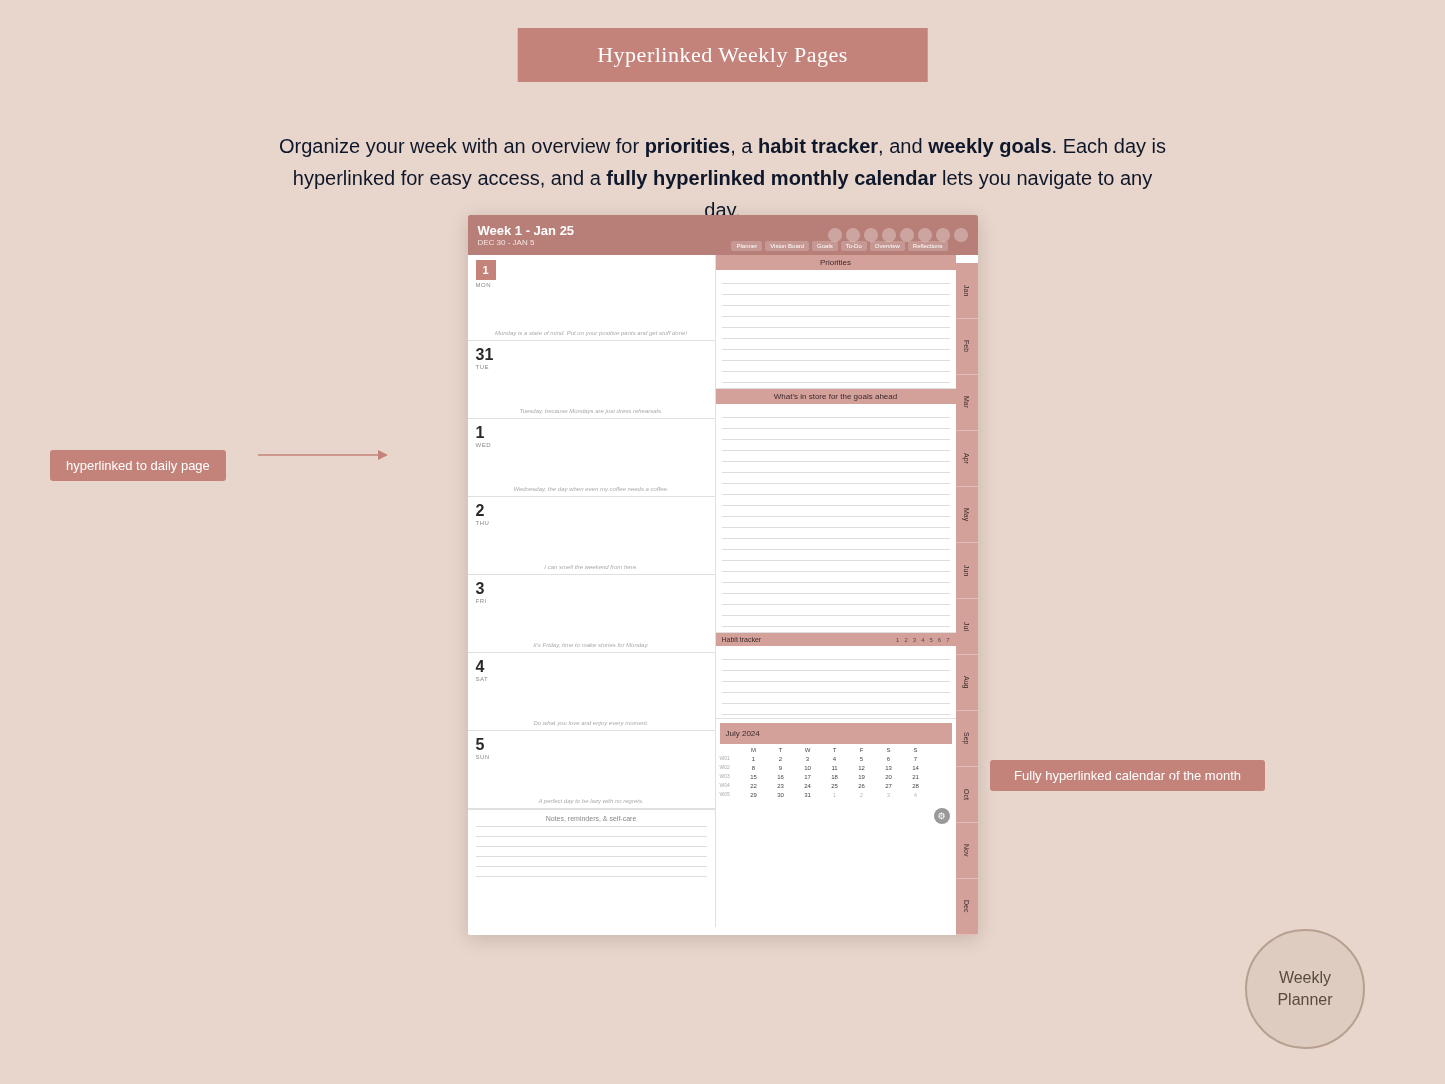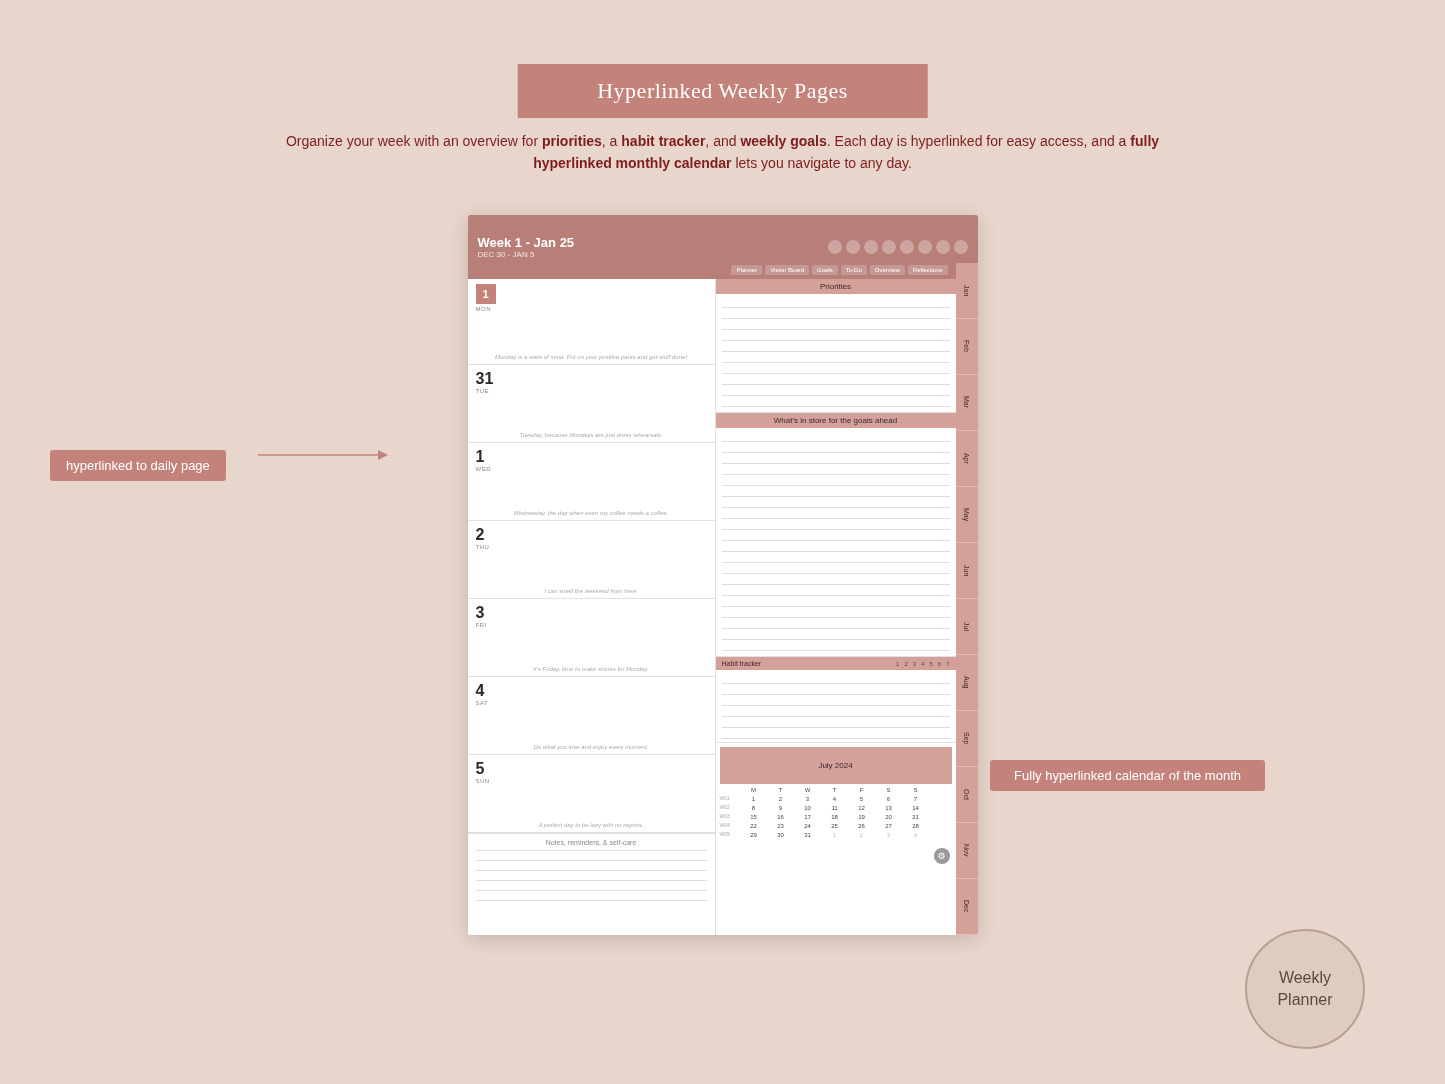--- a/index.html
+++ b/index.html
@@ -18,33 +18,32 @@
       top: 28px;
       left: 50%;
       transform: translateX(-50%);
       background-color: #c4837a;
       color: white;
       padding: 14px 80px;
       font-size: 22px;
       font-weight: 400;
       letter-spacing: 0.5px;
       white-space: nowrap;
-      margin-top: 36px;
     }
 
     
     .description {
       position: absolute;
       top: 130px;
       left: 50%;
       transform: translateX(-50%);
       width: 900px;
       text-align: center;
-      font-size: 14px;
-      color: #7f1d1d;
+      font-size: 20px;
+      color: #0f172a;
       line-height: 1.6;
       font-family: Arial, sans-serif;
     }
 
     
     .planner-container {
       position: absolute;
       top: 215px;
       left: 50%;
       transform: translateX(-50%);
@@ -52,21 +51,21 @@
       height: 720px;
       background: white;
       box-shadow: 0 4px 20px rgba(0,0,0,0.15);
       border-radius: 2px;
       overflow: hidden;
     }
 
     
     .planner-header {
       background: #b87f78;
-      height: 64px;
+      height: 40px;
       display: flex;
       align-items: center;
       justify-content: space-between;
       padding: 0 10px;
       position: relative;
     }
 
     .planner-title-area {
       display: flex;
       flex-direction: column;
@@ -286,24 +285,23 @@
       height: 100%;
     }
 
     
     .calendar-section {
       padding: 4px;
     }
 
     .calendar-month-header {
       background: #d4a09a;
-      text-align: center;
       font-size: 8px;
       color: #3a2a2a;
-      padding: 14px;
+      padding: 6px;
       font-family: Arial, sans-serif;
       margin-bottom: 2px;
     }
 
     .calendar-grid {
       font-size: 6px;
       font-family: Arial, sans-serif;
       color: #444;
     }
 

